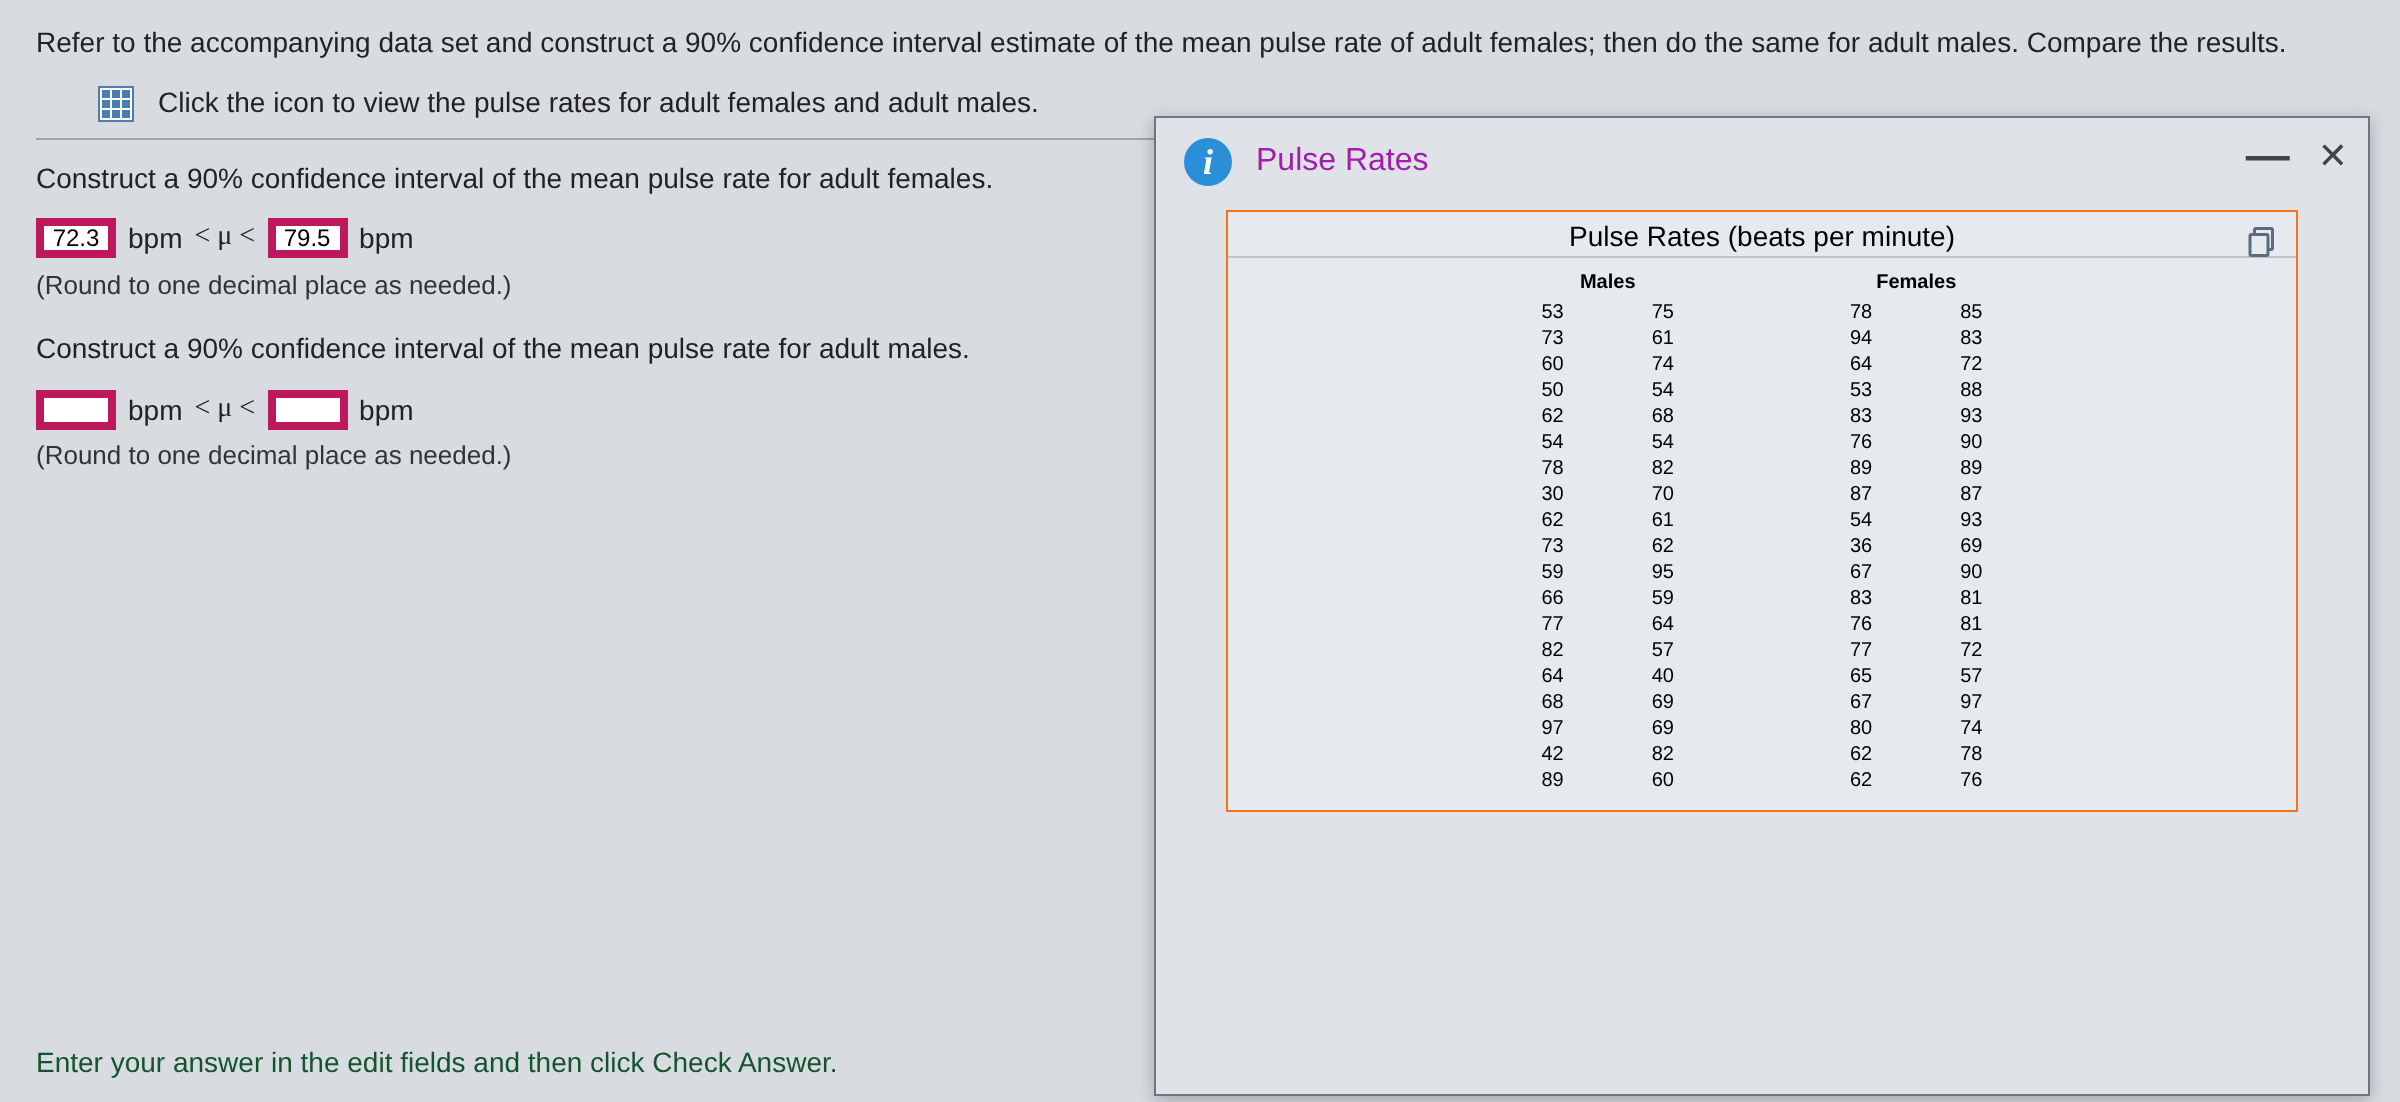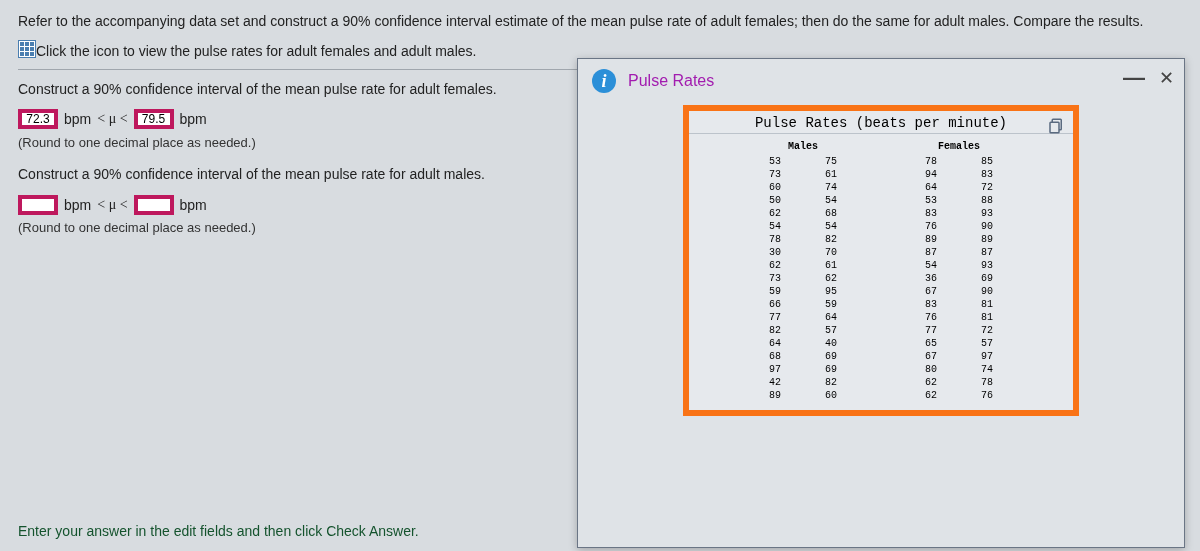--- a/index.html
+++ b/index.html
@@ -19,22 +19,24 @@
       padding: 10px 18px;
       font-size: 14px;
       color: #222;
       line-height: 1.6;
     }
     .question-text {
       margin-bottom: 8px;
     }
     .icon-row {
       display: flex;
-      gap: 0;
+      align-items: center;
+      gap: 12px;
       margin-bottom: 4px;
+      margin-left: 31px;
     }
     .icon-grid {
       width: 18px;
       height: 18px;
       display: grid;
       grid-template-columns: repeat(3, 1fr);
       grid-template-rows: repeat(3, 1fr);
       gap: 1px;
       border: 1px solid #4a7eb0;
       padding: 1px;
@@ -140,25 +142,24 @@
       cursor: pointer;
       padding: 0 2px;
     }
     .dialog-body {
       padding: 0 14px;
       height: calc(100% - 50px);
       overflow: hidden;
     }
     .box {
       margin: 0 auto;
-      width: 396px;
-      border: 6px solid #f97316;
+      width: 536px;
+      border: 1px solid #f97316;
       background: #e6e9ed;
       position: relative;
-      font-family: Liberation Mono, monospace;
     }
     .box-title {
       text-align: center;
       font-size: 14px;
       padding: 4px 0 2px 0;
       border-bottom: 1px solid #bcc3cb;
     }
     .copy-icon {
       position: absolute;
       right: 8px;

